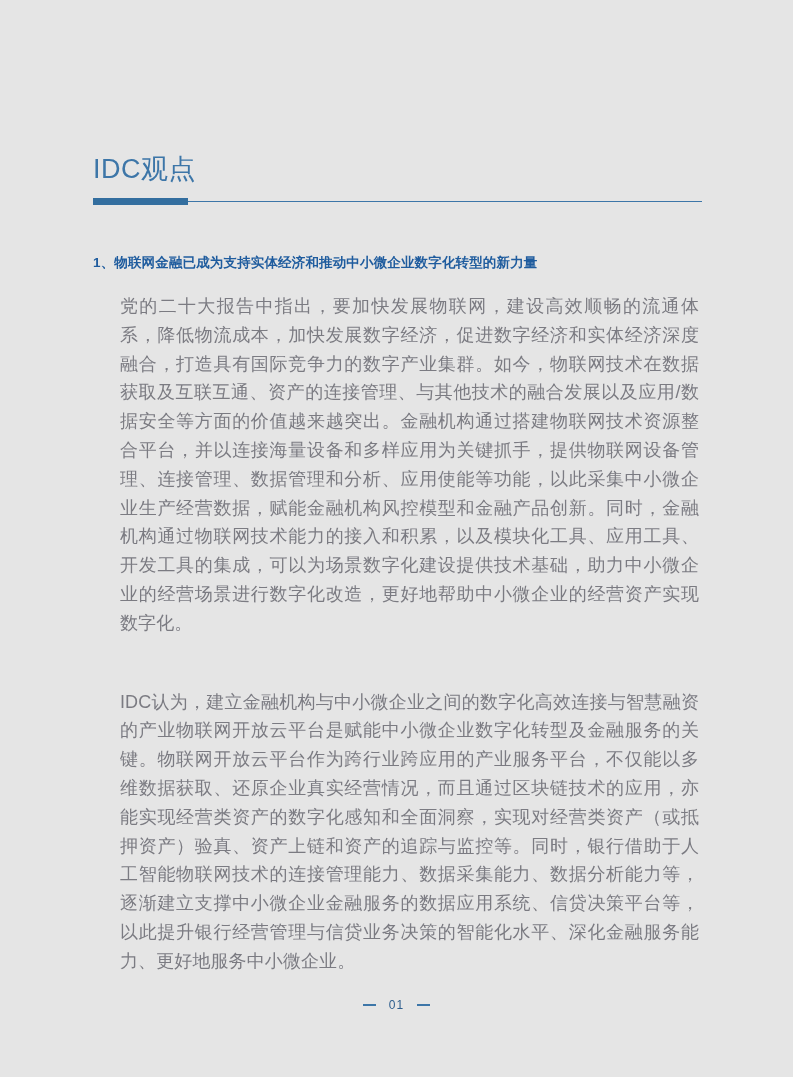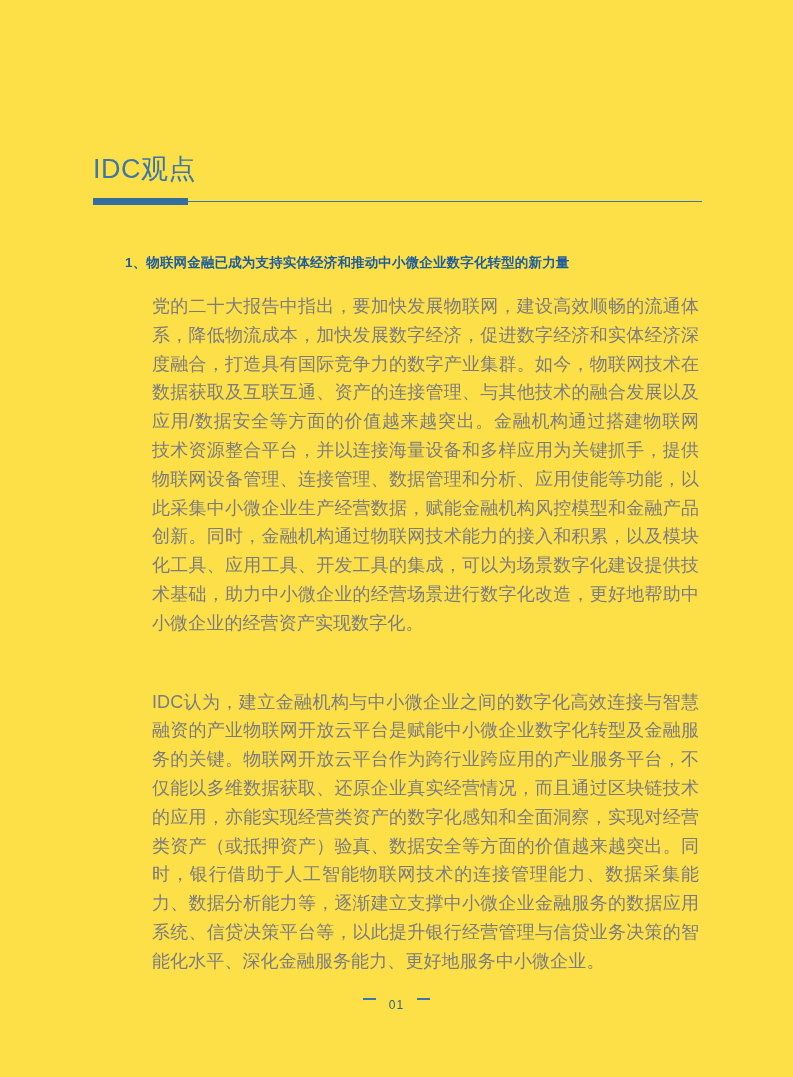--- a/index.html
+++ b/index.html
@@ -13,21 +13,21 @@
     height: 1077px;
     position: relative;
     font-family: "Liberation Sans", "DejaVu Sans", sans-serif;
     -webkit-font-smoothing: antialiased;
     overflow: hidden;
   }
 
   .page {
     position: absolute;
     inset: 0;
-    background: #fde047;
+    background: #e5e5e5;
   }
 
   
   .section-head {
     position: absolute;
     left: 93px;
     top: 152px;
     width: 610px;
   }
   .section-title {
@@ -65,21 +65,20 @@
   
   .content {
     position: absolute;
     left: 93px;
     top: 252px;
     width: 610px;
   }
 
   .block {
     margin-bottom: 0;
-    margin-left: 32px;
   }
 
   .sub-heading {
     font-size: 13.5px;
     line-height: 22px;
     font-weight: bold;
     color: #1f5c9e;
     letter-spacing: 0.15px;
     margin: 0 0 18px 0;
     white-space: nowrap;
@@ -101,20 +100,21 @@
     height: 50px;
   }
 
   
   .footer {
     position: absolute;
     left: 0;
     right: 0;
     top: 998px;
     display: flex;
+    align-items: center;
     justify-content: center;
     gap: 13px;
   }
   .footer .dash {
     display: block;
     width: 13px;
     height: 2px;
     background: #3d76a8;
   }
   .footer .page-num {
@@ -141,21 +141,21 @@
   <div class="content">
 
     <div class="block">
       <h2 class="sub-heading">1、物联网金融已成为支持实体经济和推动中小微企业数字化转型的新力量</h2>
       <p class="body-text">党的二十大报告中指出，要加快发展物联网，建设高效顺畅的流通体系，降低物流成本，加快发展数字经济，促进数字经济和实体经济深度融合，打造具有国际竞争力的数字产业集群。如今，物联网技术在数据获取及互联互通、资产的连接管理、与其他技术的融合发展以及应用/数据安全等方面的价值越来越突出。金融机构通过搭建物联网技术资源整合平台，并以连接海量设备和多样应用为关键抓手，提供物联网设备管理、连接管理、数据管理和分析、应用使能等功能，以此采集中小微企业生产经营数据，赋能金融机构风控模型和金融产品创新。同时，金融机构通过物联网技术能力的接入和积累，以及模块化工具、应用工具、开发工具的集成，可以为场景数字化建设提供技术基础，助力中小微企业的经营场景进行数字化改造，更好地帮助中小微企业的经营资产实现数字化。</p>
     </div>
 
     <div class="block-gap"></div>
 
     <div class="block">
-      <p class="body-text">IDC认为，建立金融机构与中小微企业之间的数字化高效连接与智慧融资的产业物联网开放云平台是赋能中小微企业数字化转型及金融服务的关键。物联网开放云平台作为跨行业跨应用的产业服务平台，不仅能以多维数据获取、还原企业真实经营情况，而且通过区块链技术的应用，亦能实现经营类资产的数字化感知和全面洞察，实现对经营类资产（或抵押资产）验真、数据安全等方面的价值越来越突出。同时，银行借助于人工智能物联网技术的连接管理能力、数据采集能力、数据分析能力等，逐渐建立支撑中小微企业金融服务的数据应用系统、信贷决策平台等，以此提升银行经营管理与信贷业务决策的智能化水平、深化金融服务能力、更好地服务中小微企业。</p>
+      <p class="body-text">IDC认为，建立金融机构与中小微企业之间的数字化高效连接与智慧融资的产业物联网开放云平台是赋能中小微企业数字化转型及金融服务的关键。物联网开放云平台作为跨行业跨应用的产业服务平台，不仅能以多维数据获取、还原企业真实经营情况，而且通过区块链技术的应用，亦能实现经营类资产的数字化感知和全面洞察，实现对经营类资产（或抵押资产）验真、资产上链和资产的追踪与监控等。同时，银行借助于人工智能物联网技术的连接管理能力、数据采集能力、数据分析能力等，逐渐建立支撑中小微企业金融服务的数据应用系统、信贷决策平台等，以此提升银行经营管理与信贷业务决策的智能化水平、深化金融服务能力、更好地服务中小微企业。</p>
     </div>
 
   </div>
 
   <div class="footer">
     <span class="dash"></span>
     <span class="page-num">01</span>
     <span class="dash"></span>
   </div>
 

